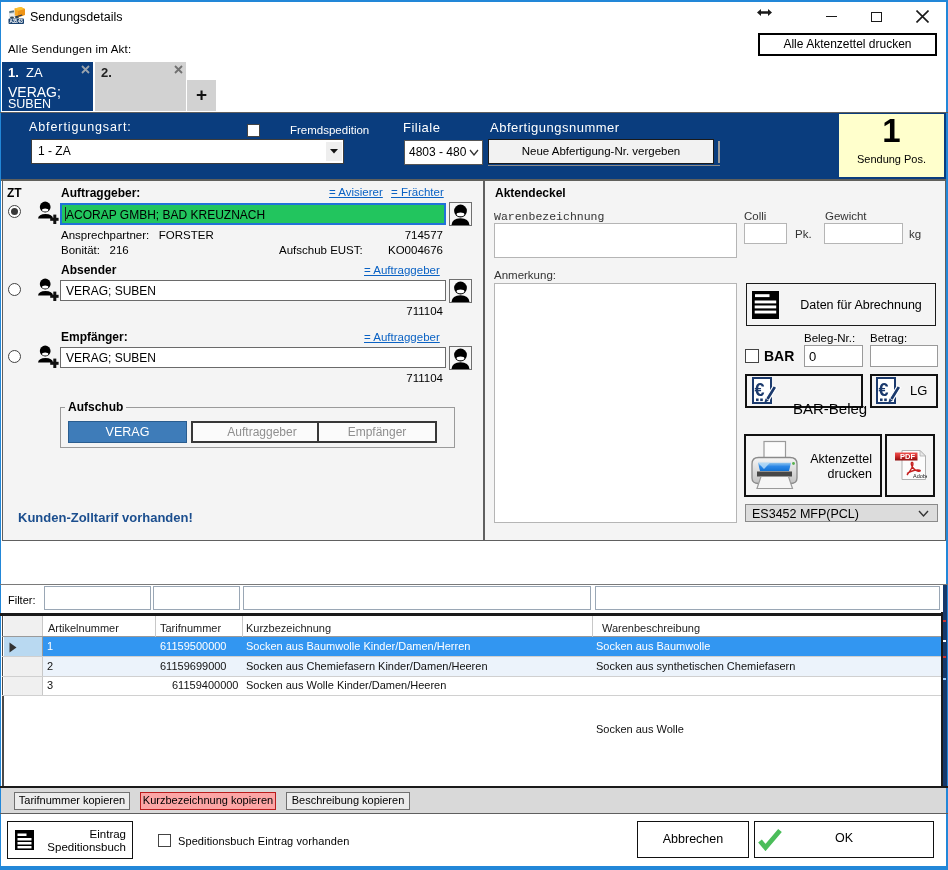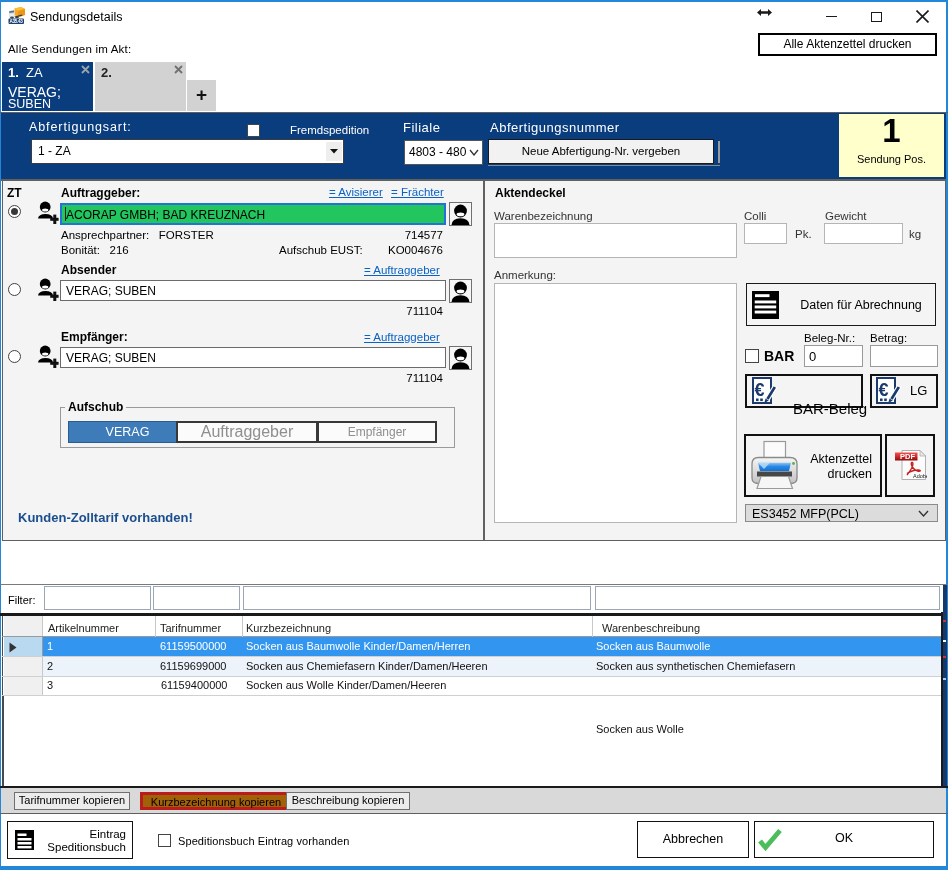--- a/index.html
+++ b/index.html
@@ -182,27 +182,27 @@
 <div class="abs" style="left:449px;top:346px;width:23px;height:24px;background:#f6f6f6;border:1px solid #707070;">
   <svg width="21" height="22" viewBox="0 0 21 22">
       <use href="#pbtn"></use>
     </svg>
 </div>
 <div class="abs" style="left:343px;top:372px;width:100px;text-align:right;font-size:11.5px;">711104</div>
 
 <div class="abs" style="left:60px;top:407px;width:395px;height:41px;border:1px solid #9a9a9a;"></div>
 <div class="abs b" style="left:65px;top:400px;font-size:12px;background:#f4f4f4;padding:0 3px;">Aufschub</div>
 <div class="abs" style="left:68px;top:421px;width:119px;height:22px;background:#3e7cb9;border:1px solid #2a5d8f;color:#fff;text-align:center;line-height:20px;font-size:12.5px;">VERAG</div>
-<div class="abs" style="left:176px;top:421px;width:142px;height:22px;background:#fbfbfb;border:2px solid #383838;color:#8f8f8f;text-align:center;line-height:18px;font-size:16px;">Auftraggeber</div>
+<div class="abs" style="left:191px;top:421px;width:142px;height:22px;background:#fbfbfb;border:2px solid #383838;color:#8f8f8f;text-align:center;line-height:18px;font-size:12px;">Auftraggeber</div>
 <div class="abs" style="left:317px;top:421px;width:120px;height:22px;background:#fbfbfb;border:2px solid #383838;color:#8f8f8f;text-align:center;line-height:18px;font-size:12px;">Empfänger</div>
 
 <div class="abs b" style="left:18px;top:510px;font-size:13px;color:#1b4e8e;">Kunden-Zolltarif vorhanden!</div>
 
 <div class="abs b" style="left:495px;top:186px;font-size:12px;">Aktendeckel</div>
-<div class="abs" style="left:494px;top:210px;font-size:11.5px;color:#333;">Warenbezeichnung</div>
+<div class="abs" style="left:494px;top:210px;font-size:11.5px;color:#333;font-family:Liberation Mono, monospace;">Warenbezeichnung</div>
 <div class="abs" style="left:494px;top:223px;width:243px;height:35px;background:#fff;border:1px solid #b5b5b5;"></div>
 <div class="abs" style="left:744px;top:210px;font-size:11.5px;color:#333;">Colli</div>
 <div class="abs" style="left:744px;top:223px;width:43px;height:21px;background:#fff;border:1px solid #b5b5b5;"></div>
 <div class="abs" style="left:795px;top:228px;font-size:11.5px;color:#333;">Pk.</div>
 <div class="abs" style="left:825px;top:210px;font-size:11.5px;color:#333;">Gewicht</div>
 <div class="abs" style="left:824px;top:223px;width:79px;height:21px;background:#fff;border:1px solid #b5b5b5;"></div>
 <div class="abs" style="left:909px;top:228px;font-size:11.5px;color:#333;">kg</div>
 <div class="abs" style="left:494px;top:269px;font-size:11.5px;color:#333;">Anmerkung:</div>
 <div class="abs" style="left:494px;top:283px;width:243px;height:240px;background:#fff;border:1px solid #b5b5b5;"></div>
 
@@ -320,40 +320,40 @@
 <div class="abs" style="left:43px;top:657px;width:898px;height:19px;background:#ecf3fb;color:#111;font-size:11px;">
   <div class="abs" style="left:4px;top:3px;">2</div>
   <div class="abs" style="left:117px;top:3px;">61159699000</div>
   <div class="abs" style="left:203px;top:3px;">Socken aus Chemiefasern Kinder/Damen/Heeren</div>
   <div class="abs" style="left:553px;top:3px;">Socken aus synthetischen Chemiefasern</div>
 </div>
 
 <div class="abs" style="left:3px;top:677px;width:40px;height:18px;background:#f0f0f0;border-right:1px solid #c8c8c8;border-left:1.5px solid #fff;"></div>
 <div class="abs" style="left:43px;top:677px;width:898px;height:18px;background:#fff;color:#111;font-size:11px;">
   <div class="abs" style="left:4px;top:2px;">3</div>
-  <div class="abs" style="left:106px;top:2px;padding-left:12px;">61159400000</div>
+  <div class="abs" style="left:117px;top:2px;padding-left:12px;">61159400000</div>
   <div class="abs" style="left:203px;top:2px;">Socken aus Wolle Kinder/Damen/Heeren</div>
   <div class="abs" style="left:553px;top:2px;margin-top:44px;">Socken aus Wolle</div>
 </div>
 <div class="abs" style="left:2px;top:656px;width:939px;height:1px;background:#d0d0d0;"></div>
 <div class="abs" style="left:2px;top:676px;width:939px;height:1px;background:#d0d0d0;"></div>
 <div class="abs" style="left:2px;top:695px;width:939px;height:1px;background:#d0d0d0;"></div>
 
 <div class="abs" style="left:943px;top:585px;width:4px;height:202px;background:#16396b;">
   <div style="width:3px;height:2px;background:#c33;margin:35px 0 0 0;"></div>
   <div style="width:3px;height:2px;background:#fff;margin:18px 0 0 0;"></div>
   <div style="width:3px;height:2px;background:#c33;margin:14px 0 0 0;"></div>
   <div style="width:3px;height:2px;background:#9cf;margin:20px 0 0 0;"></div>
 </div>
 
 <div class="abs" style="left:0;top:786px;width:948px;height:1.5px;background:#1a1a1a;"></div>
 
 <div class="abs" style="left:1px;top:787.5px;width:945px;height:25px;background:#d9d9d9;"></div>
 <div class="abs" style="left:14px;top:792px;width:116px;height:18px;background:#ececec;border:1px solid #707070;text-align:center;line-height:15px;font-size:11px;white-space:nowrap;">Tarifnummer kopieren</div>
-<div class="abs" style="left:140px;top:792px;width:152px;height:18px;background:#a16207;border:3px solid #b91c1c;text-align:center;line-height:15px;font-size:11px;white-space:nowrap;">Kurzbezeichnung kopieren</div>
+<div class="abs" style="left:140px;top:792px;width:136px;height:18px;background:#fca5a5;border:1px solid #b91c1c;text-align:center;line-height:15px;font-size:11px;white-space:nowrap;">Kurzbezeichnung kopieren</div>
 <div class="abs" style="left:286px;top:792px;width:124px;height:18px;background:#ececec;border:1px solid #707070;text-align:center;line-height:15px;font-size:11px;white-space:nowrap;">Beschreibung kopieren</div>
 <div class="abs" style="left:0;top:812.5px;width:948px;height:1.5px;background:#5f5f5f;"></div>
 
 <div class="abs" style="left:7px;top:821px;width:126px;height:38px;background:#fff;border:1.5px solid #111;"></div>
 <svg class="abs" style="left:15px;top:830px;" width="19" height="20" viewBox="0 0 19 20">
   <rect width="19" height="20" fill="#000"></rect>
   <rect x="2.5" y="3.5" width="9" height="2.5" fill="#fff"></rect>
   <rect x="2.5" y="8" width="14" height="2.5" fill="#fff"></rect>
   <rect x="2.5" y="12" width="14" height="2.5" fill="#fff"></rect>
   <rect x="2.5" y="16" width="14" height="2.4" fill="#fff"></rect>

